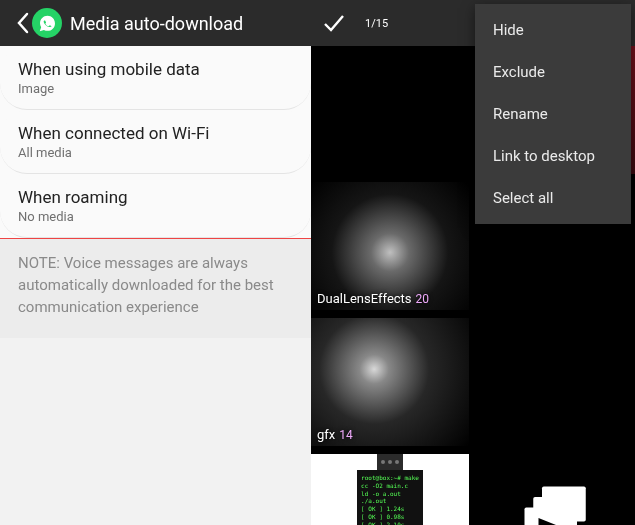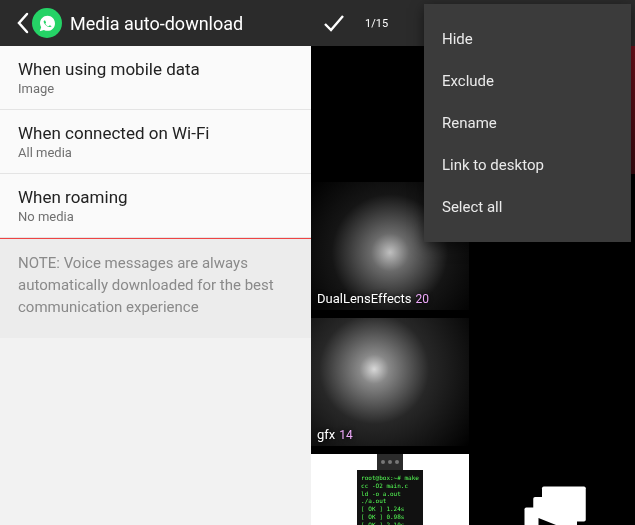--- a/index.html
+++ b/index.html
@@ -6,39 +6,39 @@
   html, body { width: 635px; height: 525px; font-family: Roboto, Arial, sans-serif; overflow: hidden; }
   .container { display: flex; width: 635px; height: 525px; }
   
   .left { width: 311px; height: 525px; background: #f2f2f2; display: flex; flex-direction: column; }
   .wa-header { height: 46px; background: #2b2b2b; display: flex; align-items: center; padding: 0 16px; }
   .back-chevron { width: 14px; height: 22px; }
   .wa-logo { width: 30px; height: 30px; border-radius: 50%; background: #25D366; display: flex; align-items: center; justify-content: center; margin-right: 8px; margin-left: 2px; }
   .wa-logo svg { width: 19px; height: 19px; }
   .wa-title { color: #fff; font-size: 18px; font-weight: 400; }
   .list { background: #fafafa; }
-  .item { padding: 13px 18px; border-bottom: 1px solid #e4e4e4; background: #fafafa; }
+  .item { padding: 13px 18px; border-bottom: 1px solid #e4e4e4; background: #fafafa; border-radius: 27px; }
   .item .title { font-size: 17px; color: #222; margin-bottom: 2px; }
   .item .sub { font-size: 13px; color: #707070; }
   .note { padding: 14px 18px 20px 18px; background: #ececec; color: #8a8a8a; font-size: 15px; line-height: 1.45; border-top: 1px solid #ef4444; }
   
   .right { width: 324px; height: 525px; background: #000; position: relative; overflow: hidden; }
   .g-header { height: 46px; background: #2b2b2b; display: flex; align-items: center; padding: 0 10px; position: relative; z-index: 3; }
   .check { width: 26px; height: 26px; stroke: #fff; stroke-width: 2.4; fill: none; }
   .counter { color: #fff; font-size: 11px; margin-left: 18px; }
   .spacer { flex: 1; }
   .trash { width: 20px; height: 22px; fill: #fff; margin-right: 20px; }
   .overflow { display: flex; flex-direction: column; gap: 3px; padding: 4px 4px; }
   .overflow .dot { width: 4px; height: 4px; background: #cfcfcf; border-radius: 50%; }
   .gallery { position: absolute; top: 0; left: 0; right: 0; bottom: 0; padding-top: 46px; display: grid; grid-template-columns: 1fr 1fr; grid-auto-rows: 128px; gap: 8px; }
   .album { position: relative; overflow: hidden; background: #111; }
   .album .thumb { width: 100%; height: 100%; display: flex; align-items: center; justify-content: center; }
   .album .label { position: absolute; bottom: 4px; left: 6px; color: #fff; font-size: 13px; text-shadow: 0 0 4px #000; display: flex; align-items: baseline; gap: 4px; }
   .album .label .cnt { color: #f0abfc; font-size: 12px; }
-  .menu { position: absolute; top: 4px; right: 4px; width: 207px; background: #3b3b3b; z-index: 5; box-shadow: 0 4px 12px rgba(0,0,0,.5); padding: 14px 0; }
+  .menu { position: absolute; top: 4px; right: 4px; width: 156px; background: #3b3b3b; z-index: 5; box-shadow: 0 4px 12px rgba(0,0,0,.5); padding: 5px 0; }
   .menu-item { color: #eaeaea; font-size: 15px; padding: 12px 18px; }
   
   .th-radio { background: linear-gradient(135deg,#4a0f15 0%, #78121d 50%, #3a0a10 100%); display:flex; flex-direction:column; align-items:center; justify-content:center; }
   .th-radio .tx { color:#f0e0c0; font-family:serif; font-size:12px; letter-spacing:1px; }
   .th-dual { background: radial-gradient(circle at 50% 55%, #bfbfbf 0%, #6a6a6a 18%, #151515 55%, #000 100%); }
   .th-gfx { background: radial-gradient(circle at 40% 40%, #d8d8d8 0%, #888 12%, #272727 45%, #000 100%); }
   .th-tex { background:#000; display:flex; align-items:center; justify-content:center; }
   .th-tex svg { width: 90px; height: 70px; }
   .th-shots { background:#fff; display:flex; flex-direction:column; }
   .th-shots .bar { height:16px; background:#2b2b2b; display:flex; align-items:center; padding:0 4px; gap:3px;}

